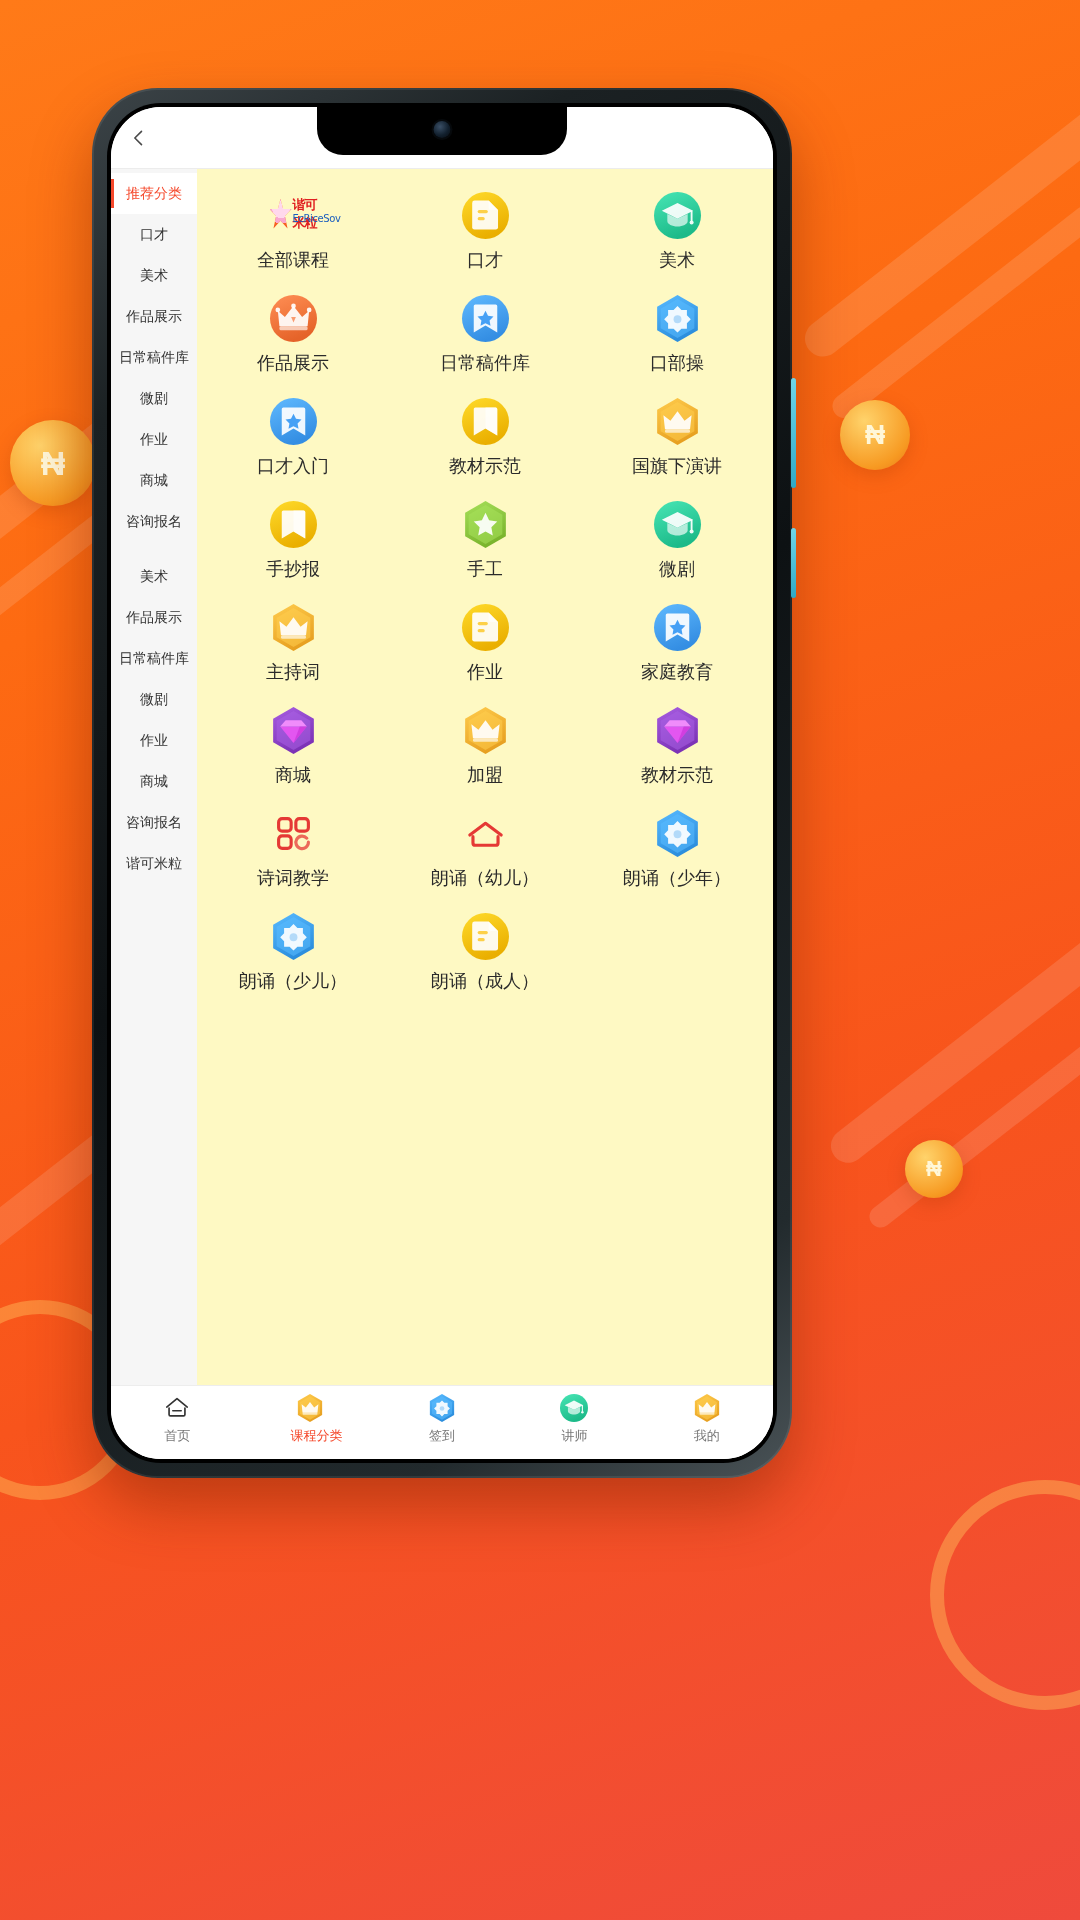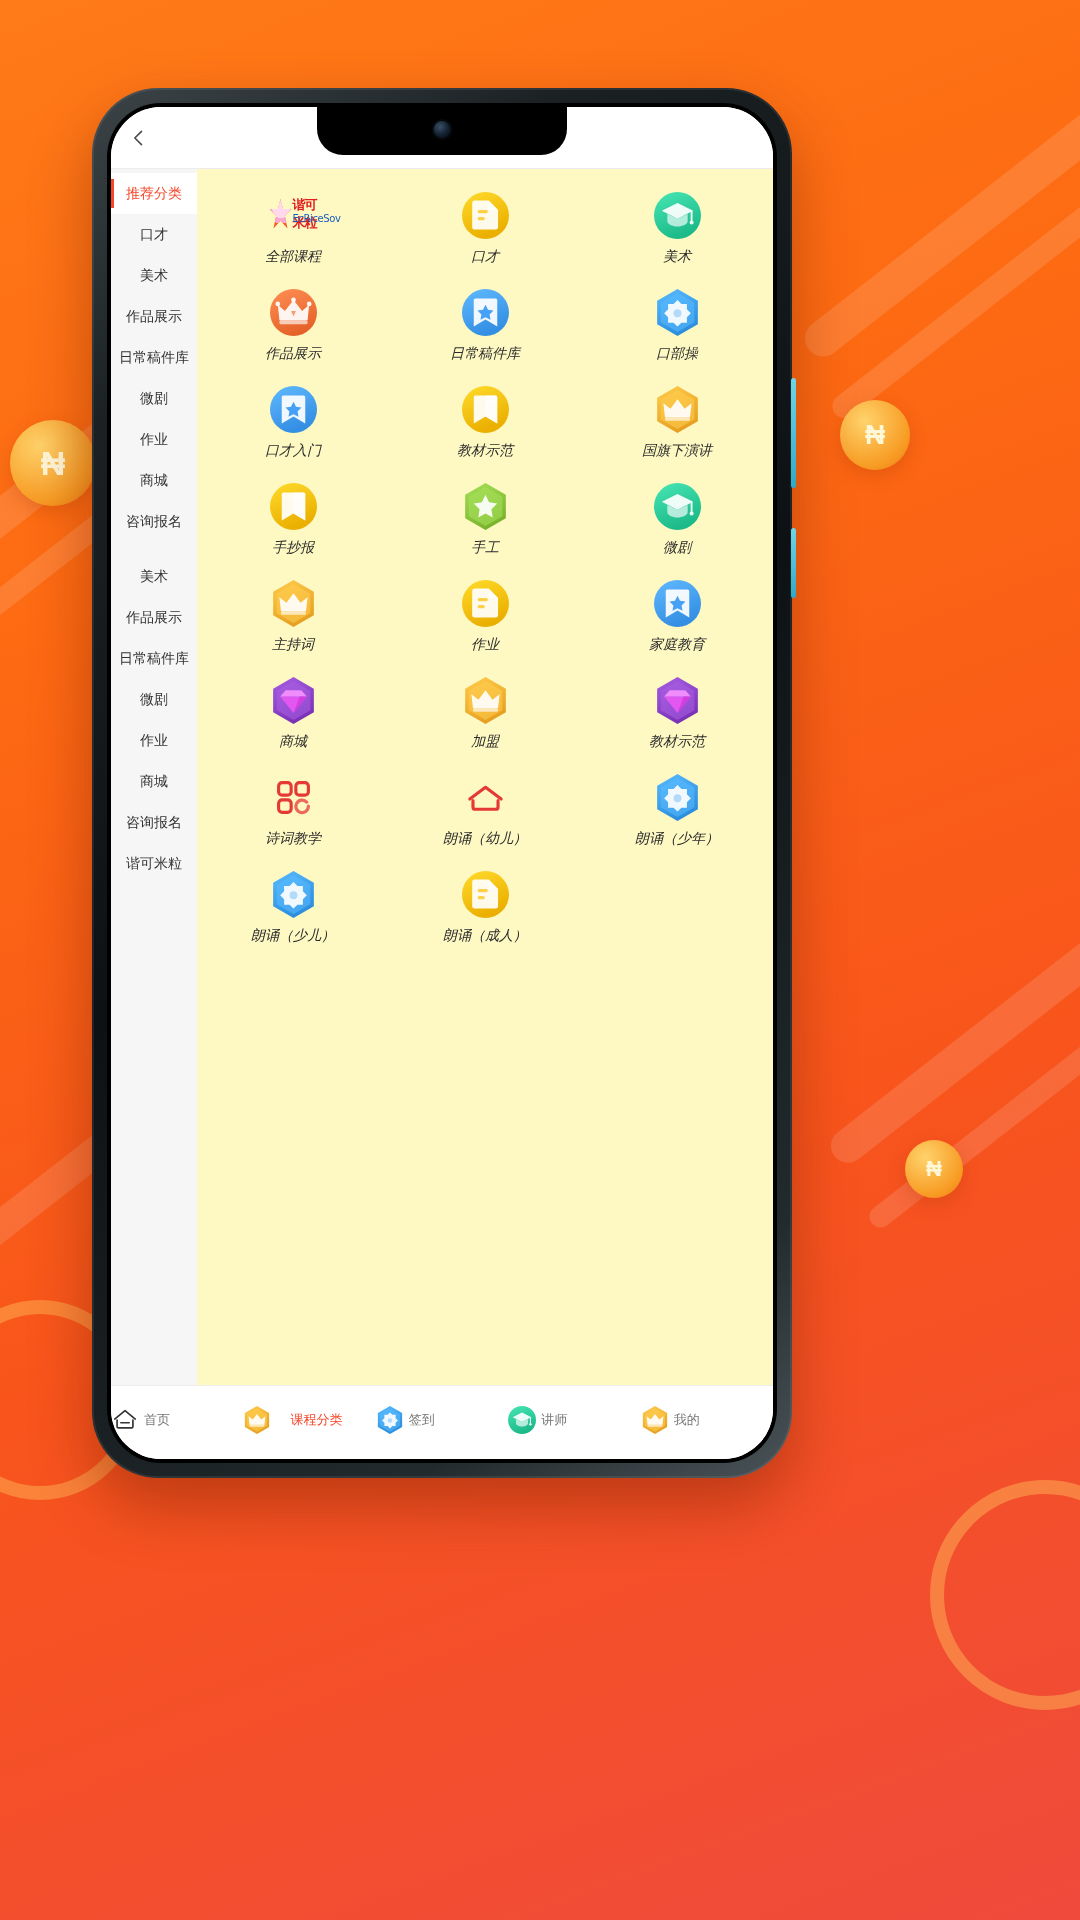--- a/index.html
+++ b/index.html
@@ -135,21 +135,21 @@
     grid-template-columns: repeat(3, 1fr);
     row-gap: 8px;
   }
   .cell {
     display: flex; flex-direction: column; align-items: center;
     padding: 9px 2px 6px;
     cursor: pointer;
   }
   .cell .ic { width: 47px; height: 47px; display:flex; align-items:center; justify-content:center; }
   .cell .lb {
-    margin-top: 9px; font-size: 14px; color: #2b2b2b; white-space: nowrap; font-style: italic;
+    margin-top: 9px; font-size: 18px; color: #2b2b2b; white-space: nowrap;
   }
   
   .brandlogo { width: 68px; height: 42px; position: relative; display:flex; align-items:center; }
   .brandlogo .star {
     position:absolute; left:0; top:4px; width: 22px; height: 30px;
     background: radial-gradient(circle at 50% 35%, #ffd8ec 0 38%, #f9a8cf 39% 62%, transparent 63%),
                 linear-gradient(180deg,#ffb13b,#f4511e);
     clip-path: polygon(50% 0%,62% 35%,100% 35%,70% 58%,82% 100%,50% 74%,18% 100%,30% 58%,0% 35%,38% 35%);
   }
   .brandlogo .cn {
@@ -162,21 +162,21 @@
   }
   
   #tabbar {
     flex: 0 0 74px; height: 74px;
     background: #fff;
     border-top: 1px solid #ededed;
     display: flex; align-items: center;
     padding-bottom: 6px;
   }
   .tab {
-    flex: 1; display: flex; flex-direction: row; align-items: center; gap: 5px;
+    flex: 1; display: flex; flex-direction: column; align-items: center; gap: 5px;
     cursor: pointer;
   }
   .tab .ti { width: 28px; height: 28px; display:flex; align-items:center; justify-content:center; }
   .tab .tl { font-size: 13px; color: #777; }
   .tab.active .tl { color: #f5482b; margin-left: 14px; }
   svg { display: block; overflow: visible; }
 </style>
 </head>
 <body>
 

